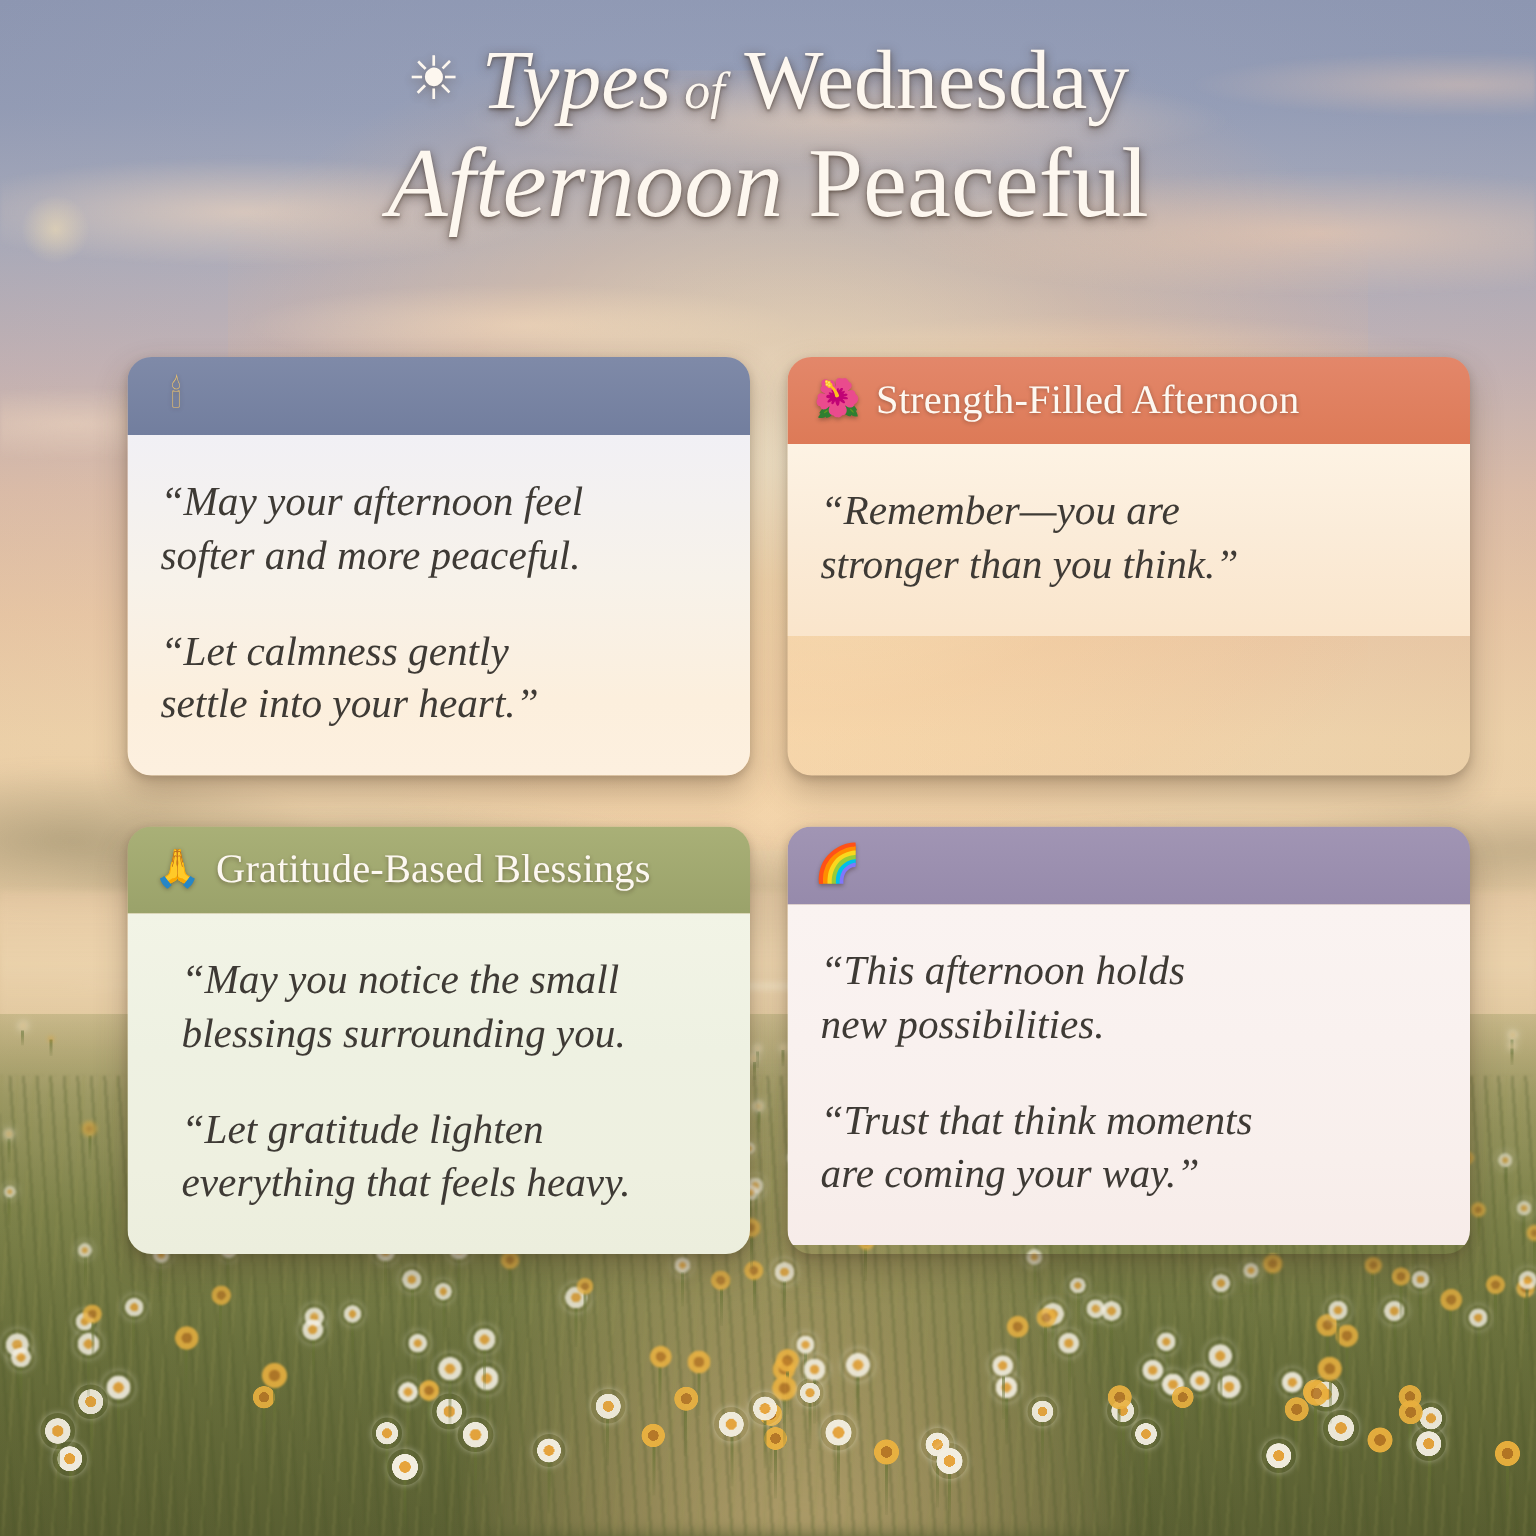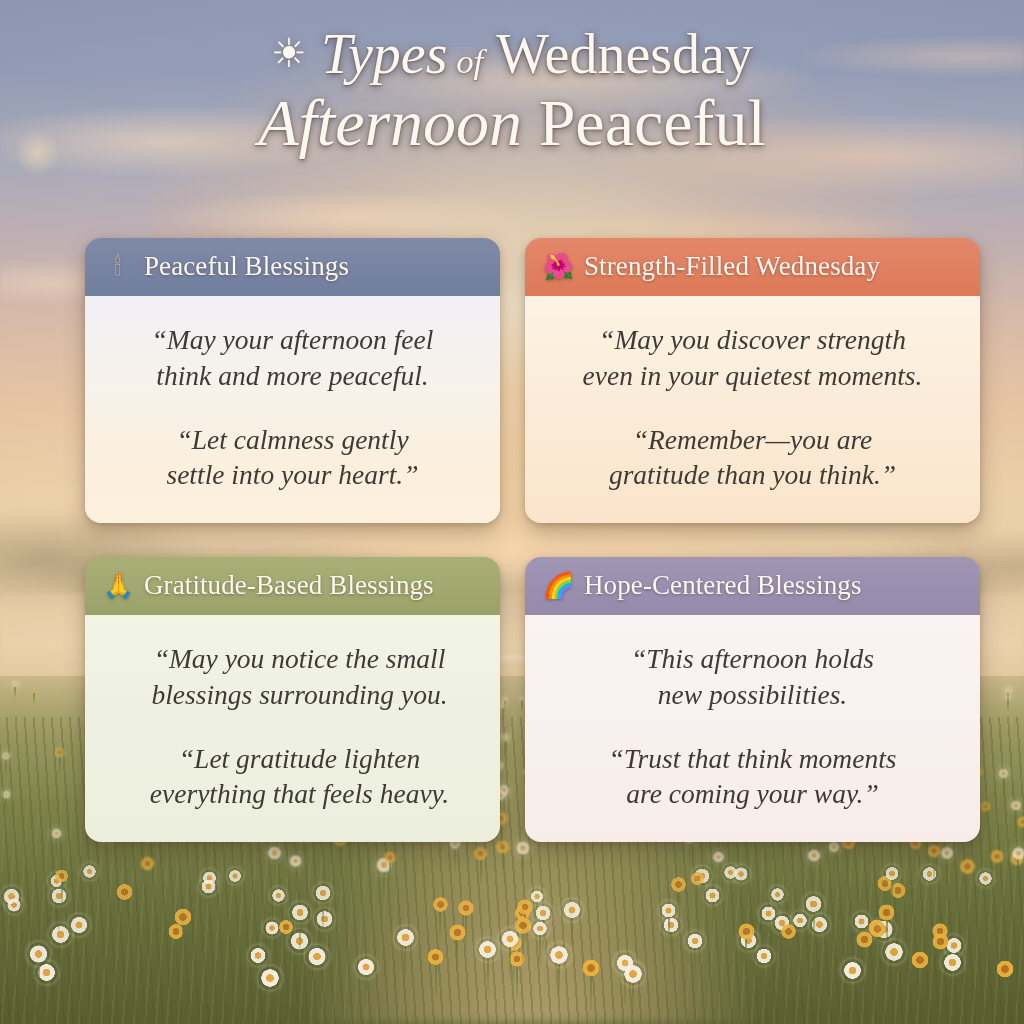--- a/index.html
+++ b/index.html
@@ -227,21 +227,20 @@
     text-align: center;
     flex: none;
   }
 
   .card-body {
     padding: 26px 22px 30px;
     color: #3e3a35;
     font-style: italic;
     font-size: 27.5px;
     line-height: 1.30;
-    text-align: center;
   }
   .quote { margin: 0; }
   .quote + .quote { margin-top: 28px; }
   .quote .ln { display: block; }
 
   
   .c-peaceful   .card-head { background: linear-gradient(180deg,#7f8aa8 0%, #727e9e 100%); }
   .c-peaceful   .card-body { background: linear-gradient(180deg,#f1f0f5 0%, #f7f2ea 42%, #fcefdd 78%, #fdf0df 100%); }
   .c-peaceful   .head-icon { color: #f0c46a; }
 
@@ -663,46 +662,41 @@
       </span>
       <span class="title-line title-line-2">
         <span class="t-it">Afternoon</span><span class="t-ro"> </span><span class="t-ro">Peaceful</span>
       </span>
     </div>
 
     <div class="grid" id="grid">
         <div class="card c-peaceful">
           <div class="card-head">
             <span class="head-icon">🕯</span>
-            <span>Peaceful Blessings</span>
           </div>
           <div class="card-body">
             <p class="quote">
               <span class="ln">“May your afternoon feel</span>
-              <span class="ln">think and more peaceful.</span>
+              <span class="ln">softer and more peaceful.</span>
             </p>
             <p class="quote">
               <span class="ln">“Let calmness gently</span>
               <span class="ln">settle into your heart.”</span>
             </p>
           </div>
         </div>
         <div class="card c-strength">
           <div class="card-head">
             <span class="head-icon">🌺</span>
-            <span>Strength-Filled Wednesday</span>
+            <span>Strength-Filled Afternoon</span>
           </div>
           <div class="card-body">
             <p class="quote">
-              <span class="ln">“May you discover strength</span>
-              <span class="ln">even in your quietest moments.</span>
-            </p>
-            <p class="quote">
               <span class="ln">“Remember—you are</span>
-              <span class="ln">gratitude than you think.”</span>
+              <span class="ln">stronger than you think.”</span>
             </p>
           </div>
         </div>
         <div class="card c-gratitude">
           <div class="card-head">
             <span class="head-icon">🙏</span>
             <span>Gratitude-Based Blessings</span>
           </div>
           <div class="card-body">
             <p class="quote">
@@ -711,21 +705,20 @@
             </p>
             <p class="quote">
               <span class="ln">“Let gratitude lighten</span>
               <span class="ln">everything that feels heavy.</span>
             </p>
           </div>
         </div>
         <div class="card c-hope">
           <div class="card-head">
             <span class="head-icon">🌈</span>
-            <span>Hope-Centered Blessings</span>
           </div>
           <div class="card-body">
             <p class="quote">
               <span class="ln">“This afternoon holds</span>
               <span class="ln">new possibilities.</span>
             </p>
             <p class="quote">
               <span class="ln">“Trust that think moments</span>
               <span class="ln">are coming your way.”</span>
             </p>

